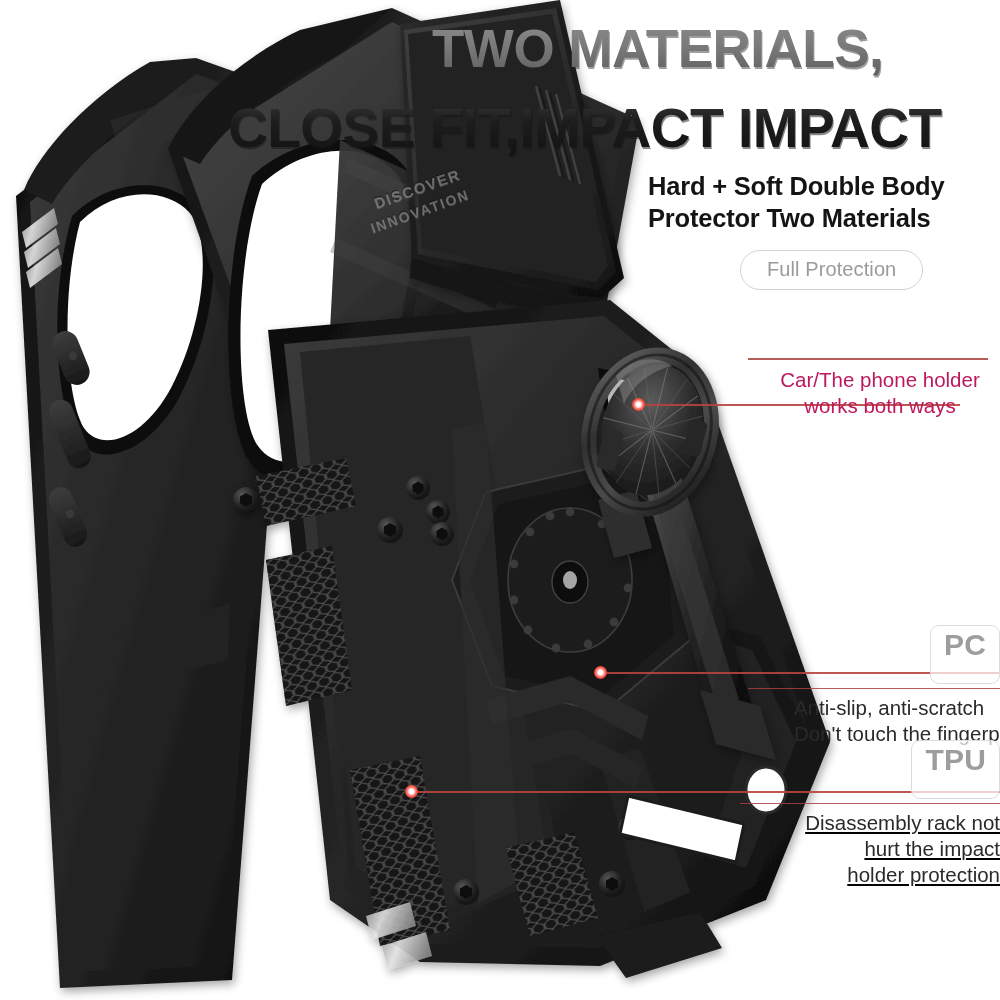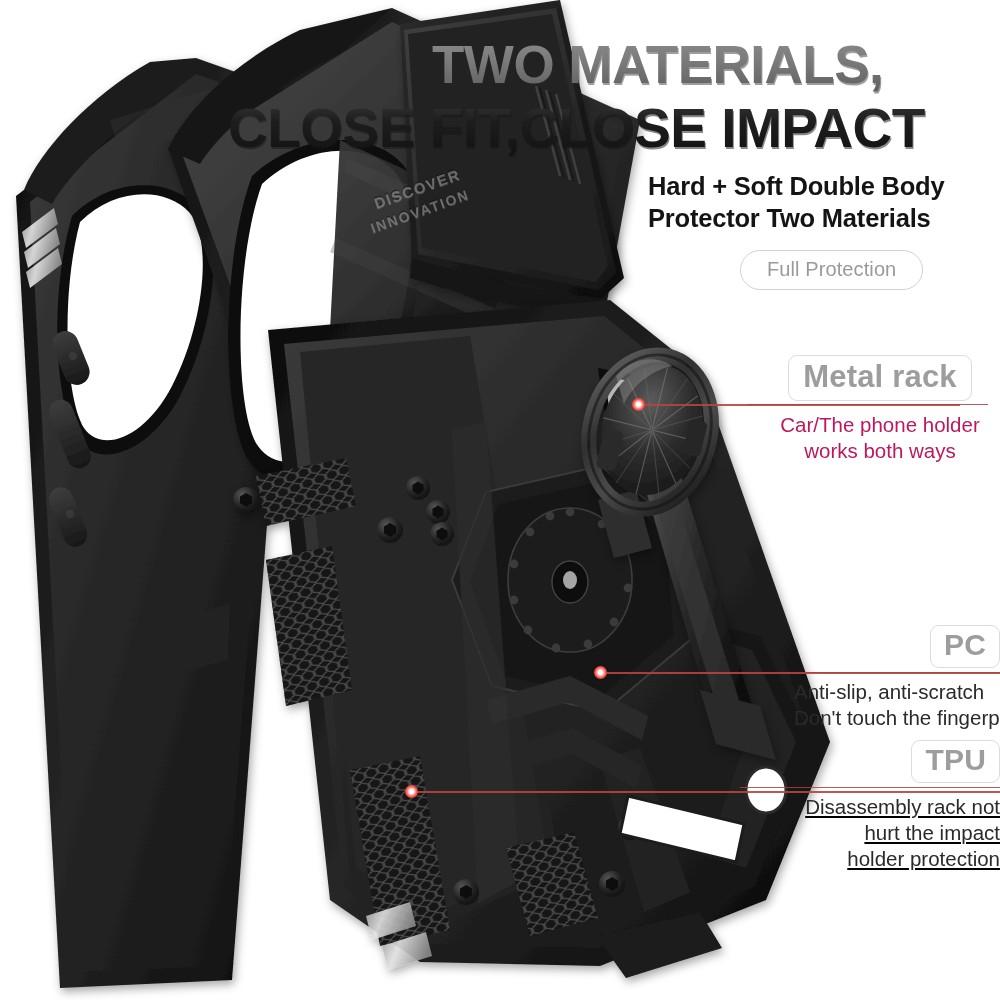--- a/index.html
+++ b/index.html
@@ -20,21 +20,20 @@
 
   
   .headline { position:absolute; left:0; top:0; width:1000px; z-index:40; pointer-events:none; }
   .hl-line { position:absolute; white-space:nowrap; font-weight:bold; letter-spacing:-0.5px; }
   .hl1 {
     left:432px; top:18px; font-size:53px;
     background:linear-gradient(180deg,#8d8d8d 0%,#7a7a7a 45%,#5e5e5e 100%);
     -webkit-background-clip:text; background-clip:text; color:transparent;
     text-shadow:none;
     filter:drop-shadow(1px 2px 0 rgba(40,40,40,.45));
-    margin-top:16px;
   }
   .hl2 {
     left:228px; top:96px; font-size:55px;
     background:linear-gradient(180deg,#3a3a3a 0%,#1d1d1d 40%,#111 100%);
     -webkit-background-clip:text; background-clip:text; color:transparent;
     filter:drop-shadow(1px 2px 0 rgba(20,20,20,.5));
   }
 
   
   .subhead { position:absolute; left:648px; top:170px; width:400px; z-index:42; }
@@ -51,21 +50,21 @@
   }
 
   
   .callout { position:absolute; z-index:45; }
   .chip {
     display:inline-block; border:1.6px solid #dcdcdc; border-radius:9px;
     padding:3px 14px 5px; background:rgba(255,255,255,.72);
     font-size:31px; font-weight:bold; color:#9d9d9d;
     letter-spacing:.2px; line-height:1.15;
   }
-  .chip.small { font-size:30px; padding:2px 13px 4px; }
+  .chip.small { font-size:30px; padding:2px 13px 20px; }
   .rule { height:1.6px; background:#a8423c; opacity:.85; }
   .co-body { font-size:20.5px; color:#be185d; line-height:26px; white-space:nowrap; }
   .co-body.ghost { color:#2a2a2a; mix-blend-mode:multiply; }
 
   
   #co-metal { left:760px; top:355px; width:240px; text-align:center; }
   #co-metal .rule { width:240px; margin:3px 0 7px -12px; }
   
   #co-pc { left:770px; top:625px; width:230px; text-align:right; }
   #co-pc .rule { width:252px; margin:4px 0 6px -22px; }
@@ -398,31 +397,30 @@
         <rect x="686" y="420" width="18" height="36" rx="5" fill="#262626" transform="rotate(14 695 438)"></rect>
       </g>
     </svg>
   </div>
 
   <div class="emboss" id="emb1">DISCOVER</div>
   <div class="emboss" id="emb2">INNOVATION</div>
 
   <div class="headline">
     <div class="hl-line hl1">TWO MATERIALS,</div>
-    <div class="hl-line hl2">CLOSE FIT,CLOSE IMPACT</div>
+    <div class="hl-line hl2">CLOSE FIT,IMPACT IMPACT</div>
   </div>
 
   <div class="subhead">
     <div class="sh-line">Hard + Soft Double Body</div>
     <div class="sh-line">Protector Two Materials</div>
   </div>
   <div class="pill">Full Protection</div>
 
   <div class="callout" id="co-metal">
-    <div class="chip">Metal rack</div>
     <div class="rule"></div>
     <div class="co-body">Car/The phone holder</div>
     <div class="co-body">works both ways</div>
   </div>
 
   <div class="callout" id="co-pc">
     <div class="chip small">PC</div>
     <div class="rule"></div>
     <div class="co-body ghost">Anti-slip, anti-scratch</div>
     <div class="co-body ghost">Don't touch the fingerprint</div>

